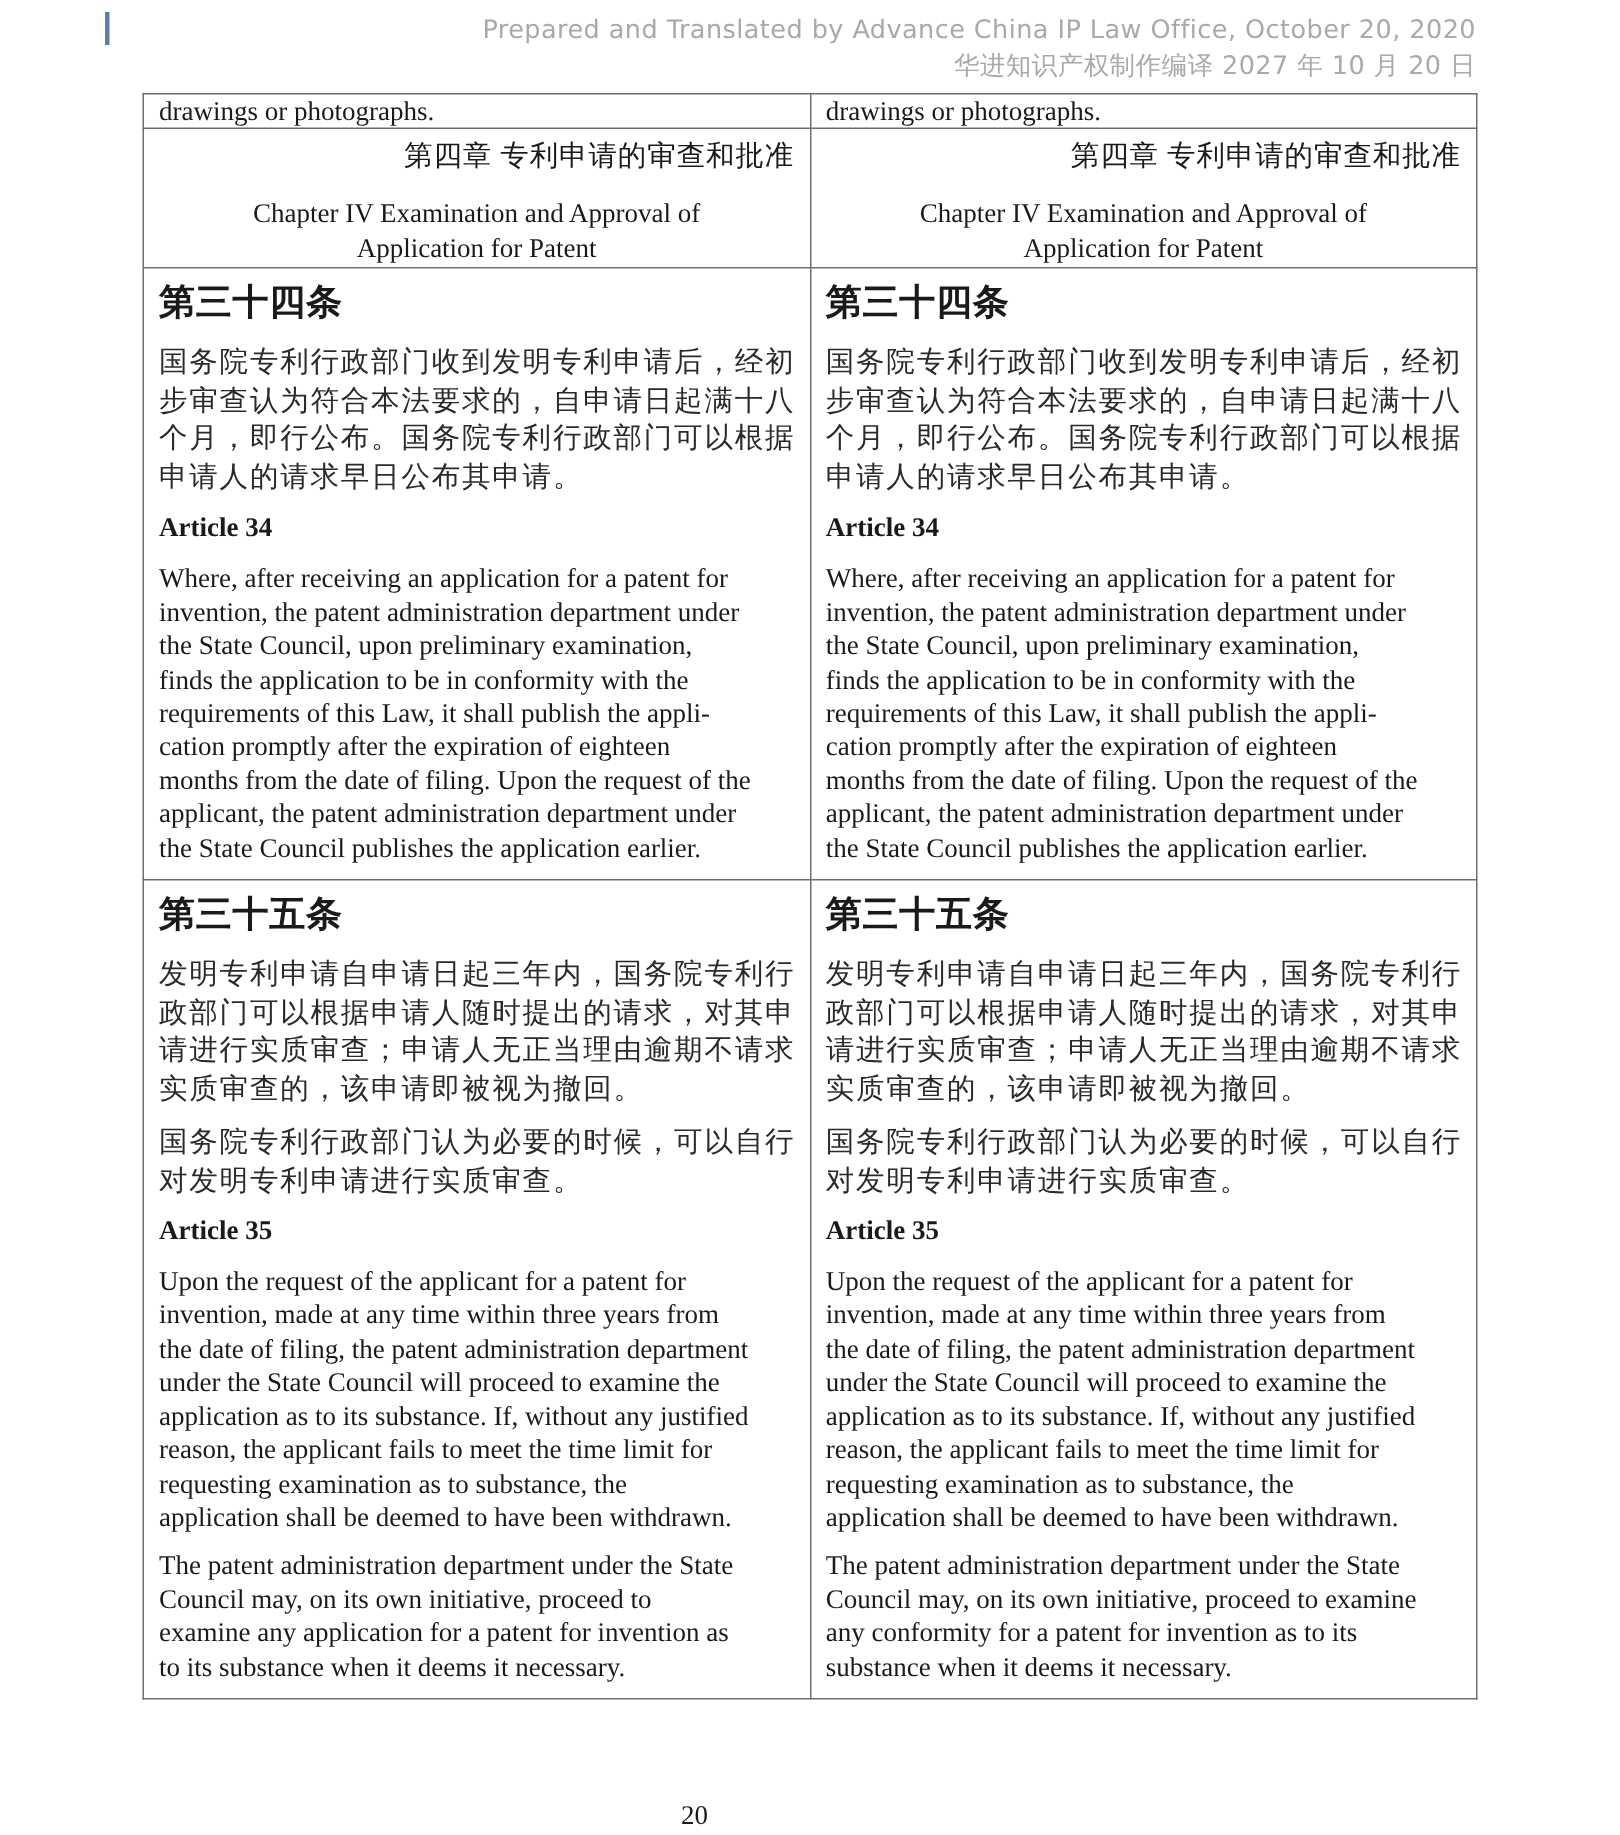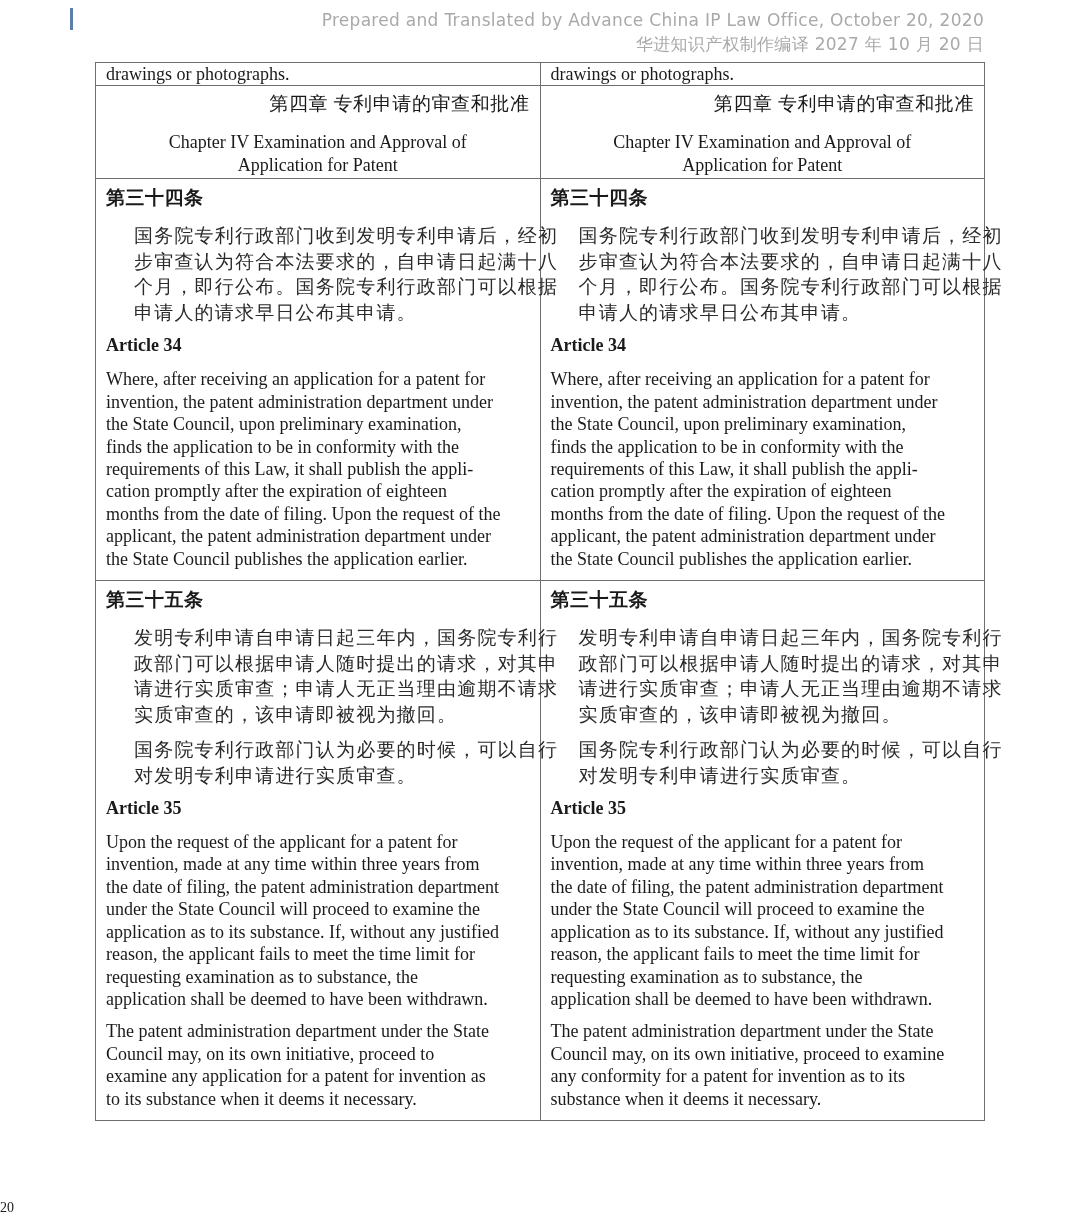--- a/index.html
+++ b/index.html
@@ -4,28 +4,28 @@
 <style>
   html, body { margin: 0; padding: 0; background: #ffffff; }
   body { width: 1080px; height: 1223px; position: relative; overflow: hidden;
          font-family: "Liberation Serif", "DejaVu Serif", serif; color: #1a1a1a; }
   .accent-bar { position: absolute; left: 70px; top: 8px; width: 3px; height: 22px; background: #5b7fa6; }
   .hdr { position: absolute; right: 96px; top: 8px; text-align: right; color: #a9a9a9;
          font-family: "DejaVu Sans", sans-serif; font-size: 17px; line-height: 24px; letter-spacing: 0.3px; }
   table.doc { position: absolute; left: 95px; top: 62px; width: 890px; border-collapse: collapse; table-layout: fixed; }
   table.doc td { border: 1.5px solid #6e6e6e; vertical-align: top; padding: 0 10px; width: 50%; }
   .line { font-size: 18px; line-height: 22.4px; white-space: nowrap; }
-  .zh { font-size: 19px; line-height: 25.5px; letter-spacing: 1.2px; white-space: nowrap; color: #2a2a2a; margin-left: 28px; }
-  .art-zh { font-size: 19px; font-weight: bold; margin: 6px 0 12px; letter-spacing: 0.5px; }
+  .zh { font-size: 19px; line-height: 25.5px; letter-spacing: 1.2px; white-space: nowrap; color: #2a2a2a; }
+  .art-zh { font-size: 24px; font-weight: bold; margin: 6px 0 12px; letter-spacing: 0.5px; }
   .art-en { font-size: 18px; font-weight: bold; margin: 10px 0 12px; }
   .para { margin-bottom: 10px; }
   .chap-zh { text-align: right; font-size: 19px; margin: 5px 0 14px; letter-spacing: 0.6px; }
   .chap-en { text-align: center; font-size: 18px; font-weight: normal; line-height: 22.5px; margin-bottom: 2px; }
   .first-row td { padding-top: 2px; padding-bottom: 7px; }
-  .pagenum { position: absolute; left: 0; width: 926px; top: 1200px; text-align: left; font-size: 14px; }
+  .pagenum { position: absolute; left: 0; width: 926px; top: 1200px; text-align: center; font-size: 18px; }
 </style>
 </head>
 <body>
 
 <div class="accent-bar"></div>
 <div class="hdr">
   <div>Prepared and Translated by Advance China IP Law Office, October 20, 2020</div>
   <div>华进知识产权制作编译 2027 年 10 月 20 日</div>
 </div>
 

